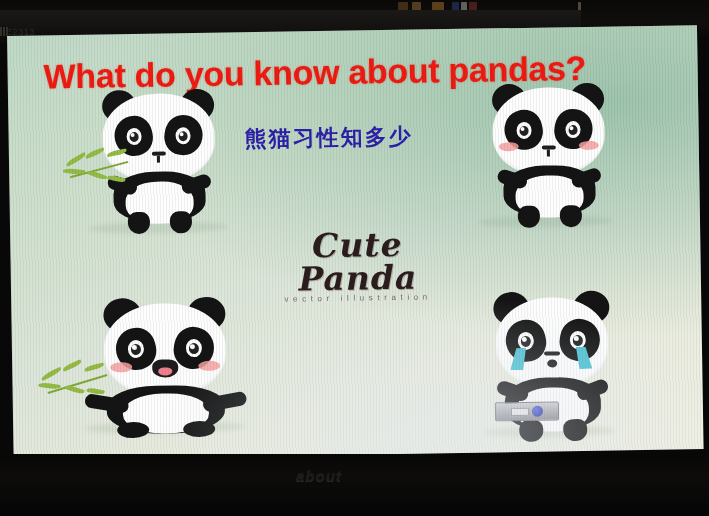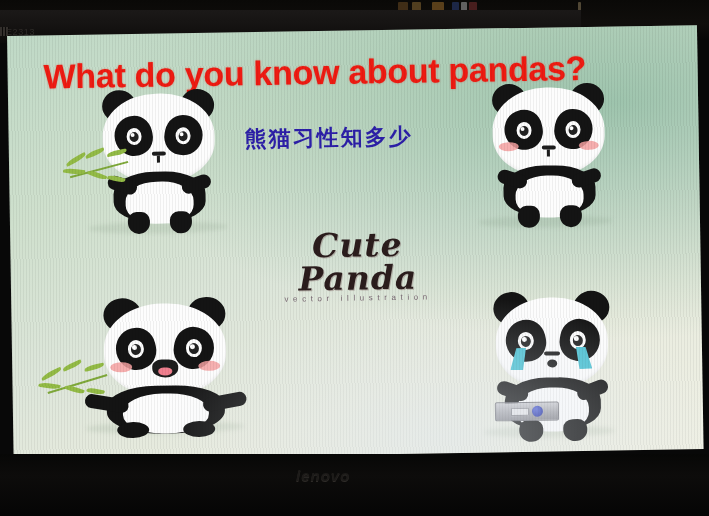--- a/index.html
+++ b/index.html
@@ -236,15 +236,15 @@
       <div class="widget-bar"></div>
       <div class="widget-icon"></div>
     </div>
 
     <div class="scan"></div>
     <div class="glare"></div>
   </div>
 
   <div class="bezel-bottom">
   </div>
-  <div class="lenovo">lenovo</div>
+  <div class="lenovo">about</div>
 
 </div>
 
 </body></html>

